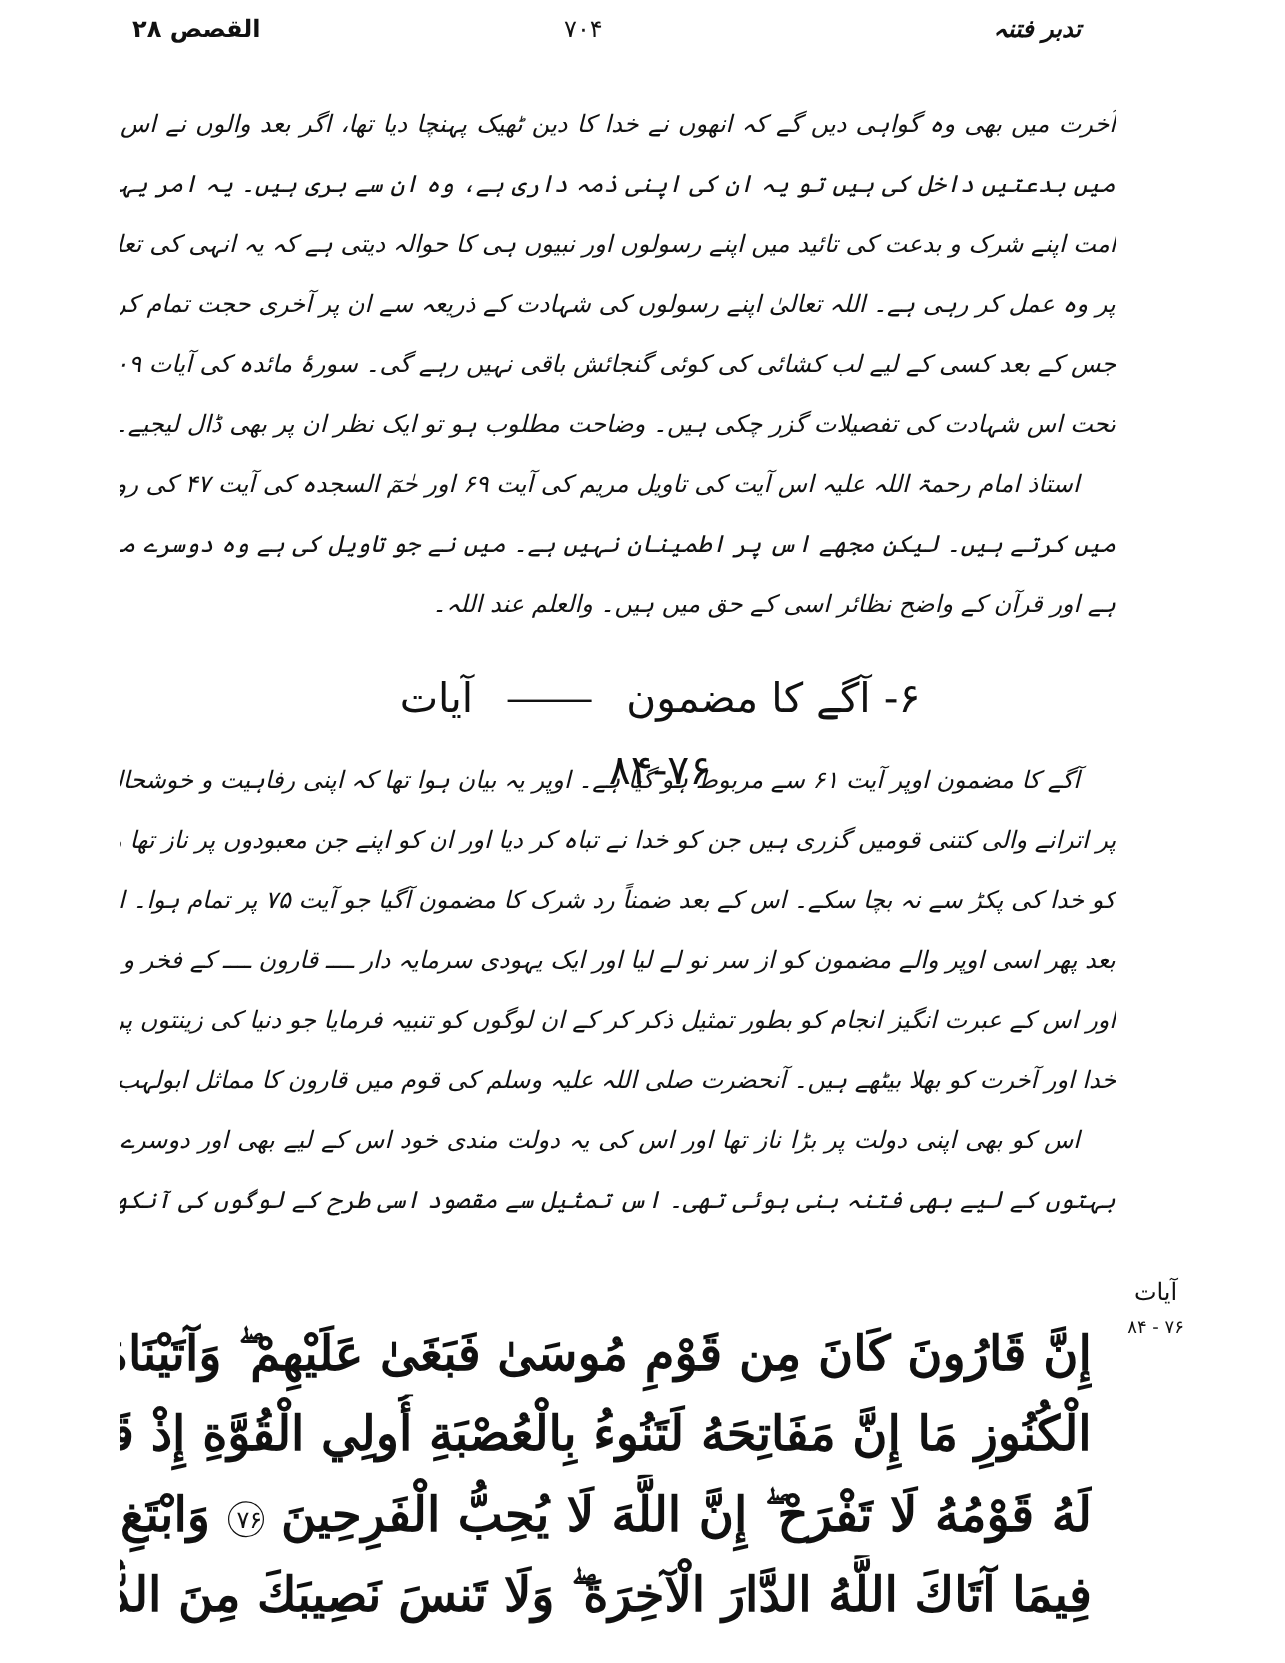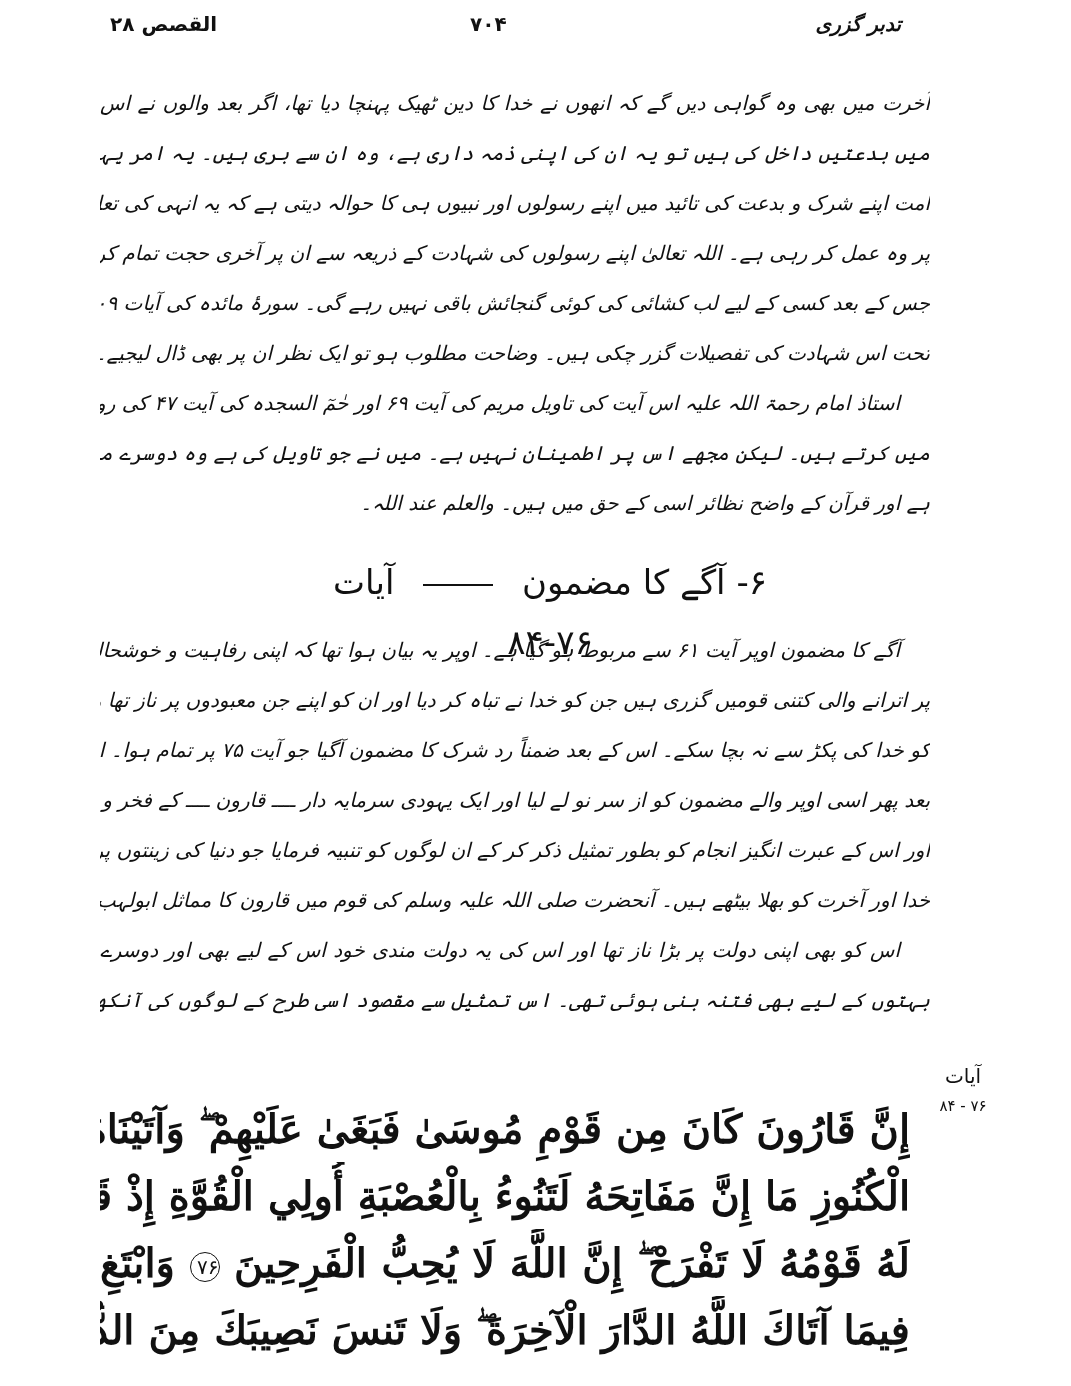--- a/index.html
+++ b/index.html
@@ -5,21 +5,21 @@
   html, body { margin: 0; padding: 0; background: #ffffff; }
   body {
     width: 1071px; height: 1386px; position: relative; overflow: hidden;
     font-family: "DejaVu Sans", sans-serif; color: #111111;
   }
   .page-header {
     position: absolute; top: 8px; left: 0; width: 1071px; height: 40px;
   }
   .hdr { position: absolute; top: 4px; font-size: 20px; font-weight: bold; direction: rtl; }
   .hdr-right { right: 170px; font-style: italic; }
-  .hdr-center { left: 470px; font-weight: bold; font-size: 20px; }
+  .hdr-center { left: 470px; font-weight: normal; font-size: 20px; }
   .hdr-left { left: 110px; }
 
   .body-text {
     position: absolute; top: 78px; left: 100px; width: 830px;
     direction: rtl; text-align: justify;
     font-family: "DejaVu Sans", sans-serif; font-size: 20px; line-height: 50px;
     font-style: italic;
   }
   .para { margin: 0; text-indent: 0; }
   .line { display: block; white-space: nowrap; overflow: hidden; text-align: justify; text-align-last: justify; }
@@ -48,21 +48,21 @@
   .margin-note {
     position: absolute; top: 1061px; left: 918px; width: 90px; direction: rtl; text-align: center;
     font-size: 20px; line-height: 30px;
   }
   .margin-note .range { font-size: 15px; }
 </style>
 </head>
 <body>
 
 <div class="page-header">
-  <span class="hdr hdr-right">تدبر گزری</span>
+  <span class="hdr hdr-right">تدبر فتنہ</span>
   <span class="hdr hdr-center">۷۰۴</span>
   <span class="hdr hdr-left">القصص ۲۸</span>
 </div>
 
 <div class="body-text">
   <p class="para">
     <span class="line">آخرت میں بھی وہ گواہی دیں گے کہ انھوں نے خدا کا دین ٹھیک پہنچا دیا تھا، اگر بعد والوں نے اس</span>
     <span class="line">میں بدعتیں داخل کی ہیں تو یہ ان کی اپنی ذمہ داری ہے، وہ ان سے بری ہیں۔ یہ امر یہاں ملحوظ رہے کہ ہر</span>
     <span class="line">امت اپنے شرک و بدعت کی تائید میں اپنے رسولوں اور نبیوں ہی کا حوالہ دیتی ہے کہ یہ انہی کی تعلیم ہے جس</span>
     <span class="line">پر وہ عمل کر رہی ہے۔ اللہ تعالیٰ اپنے رسولوں کی شہادت کے ذریعہ سے ان پر آخری حجت تمام کر دے گا</span>

